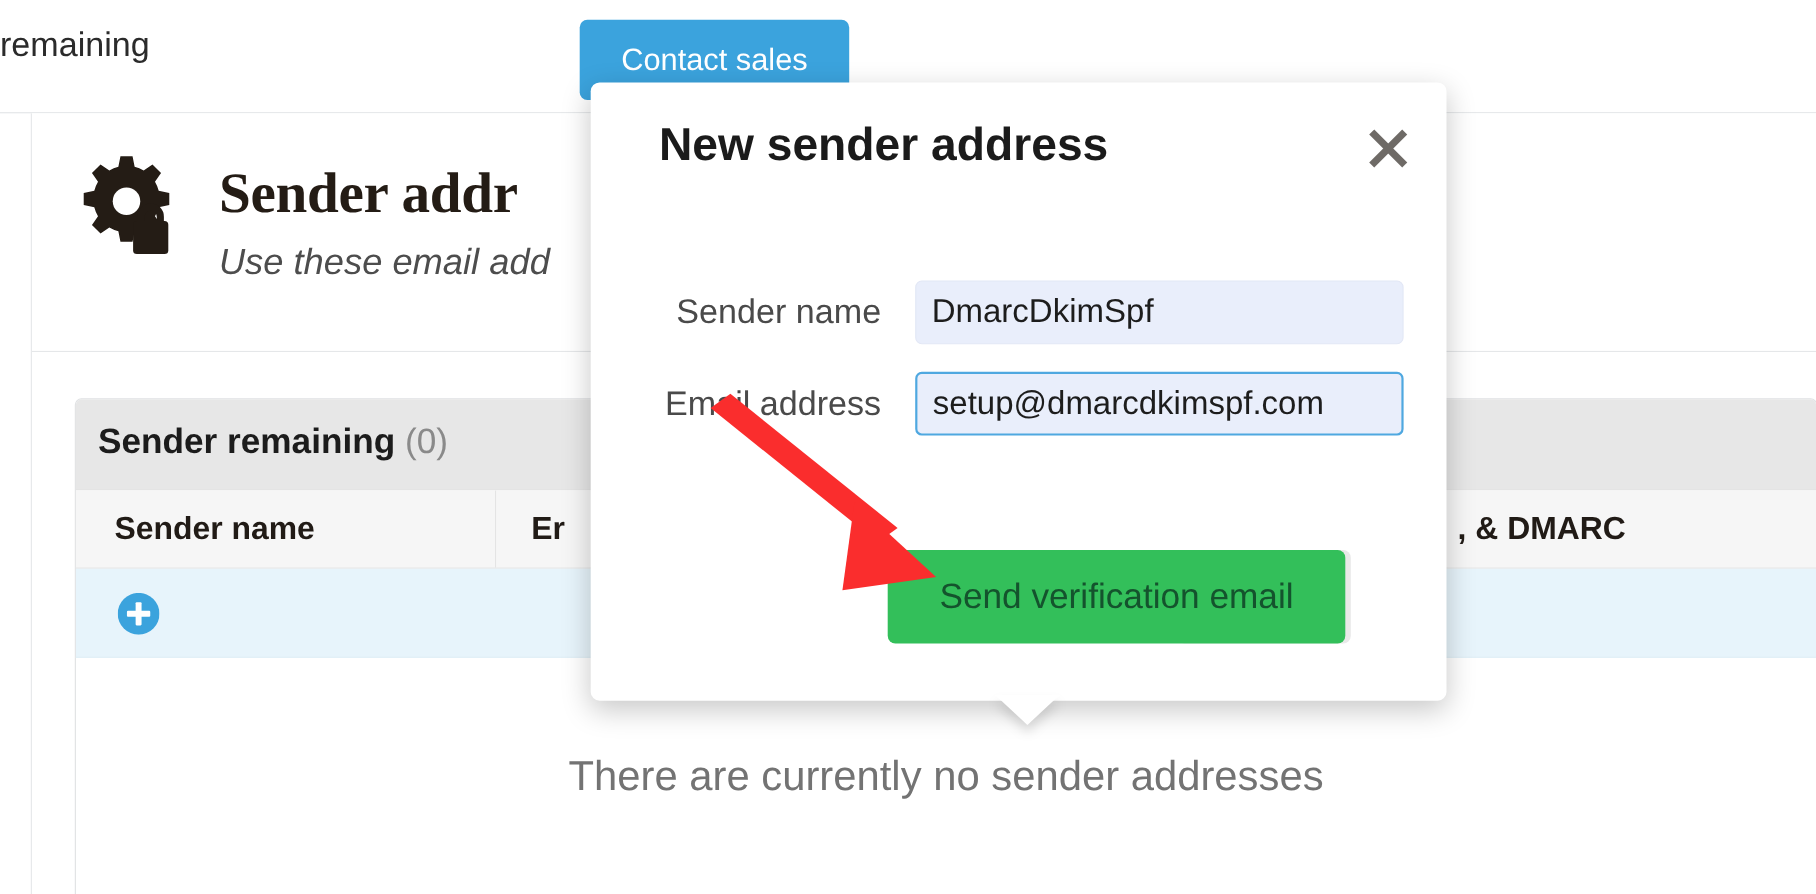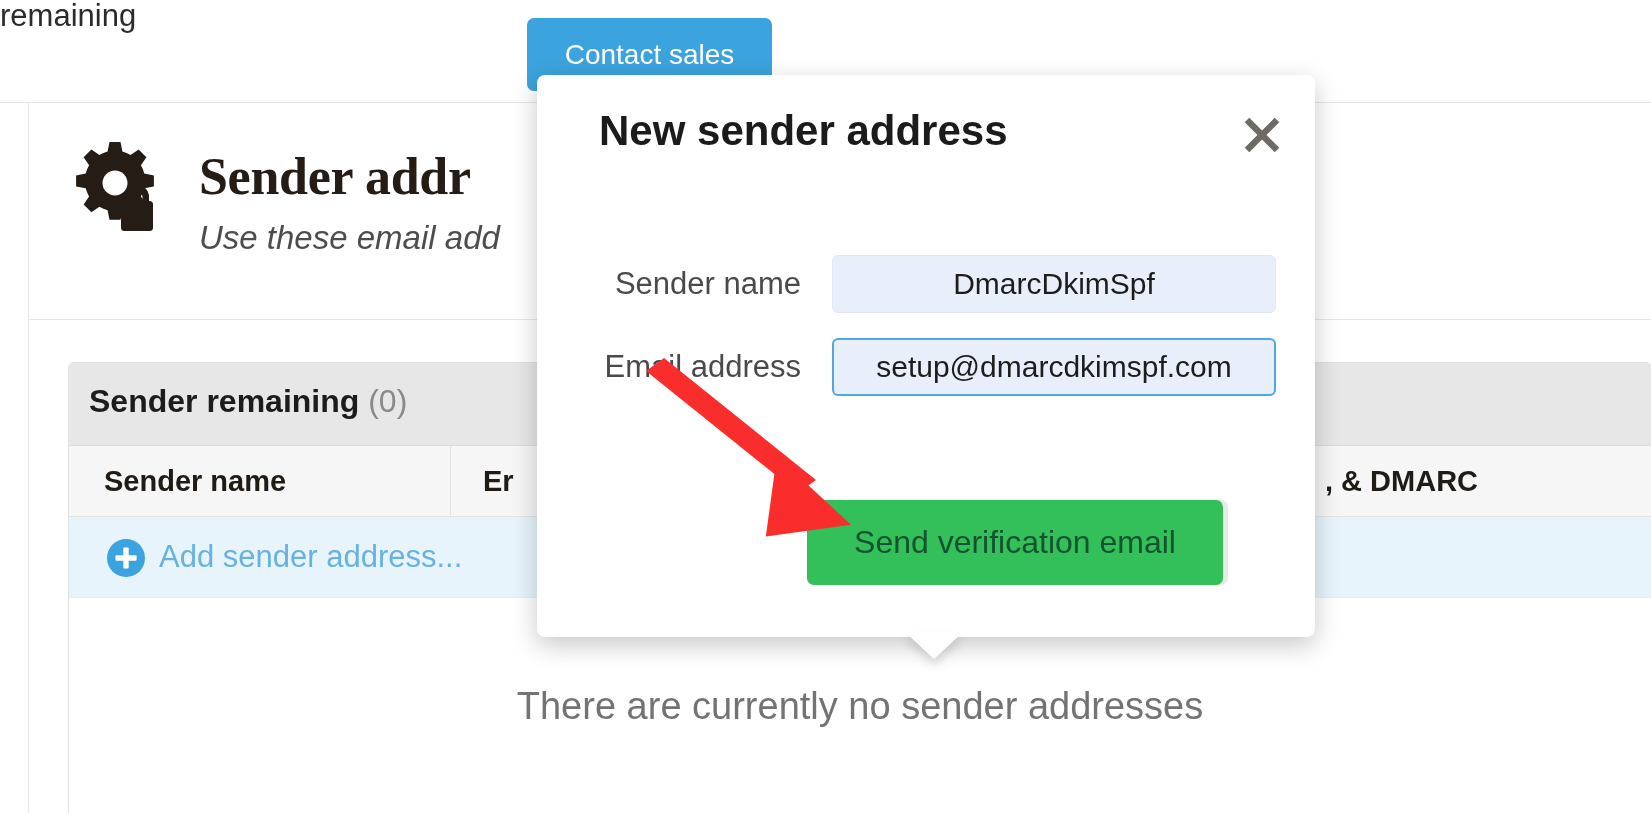--- a/index.html
+++ b/index.html
@@ -10,21 +10,21 @@
     font-family:"Liberation Sans","DejaVu Sans",sans-serif;
     -webkit-font-smoothing:antialiased;
   }
 
   
   #topbar{
     position:absolute;left:0;top:0;width:1651px;height:103px;
     background:#ffffff;border-bottom:1px solid #e2e4e6;box-sizing:border-box;
   }
   #topbar-inner{
-    position:absolute;left:0;top:0;height:81px;display:flex;
+    position:absolute;left:0;top:0;height:81px;display:flex;align-items:center;
     padding-left:0;
   }
   .quota-text{
     font-size:31px;color:#2b2b2b;line-height:1;white-space:nowrap;
     margin-left:0;
   }
   .upgrade-link{
     font-size:31px;color:#3ba3dd;line-height:1;white-space:nowrap;
     margin-left:22px;text-decoration:none;cursor:pointer;
   }
@@ -139,21 +139,21 @@
   #row-email{top:263px;}
   .form-label{
     position:absolute;left:0;width:264px;text-align:right;
     font-size:31px;color:#4a4a4a;line-height:58px;white-space:nowrap;
   }
   .form-input{
     position:absolute;left:295px;width:444px;height:58px;box-sizing:border-box;
     background:#e9eefb;border-radius:6px;
     font-size:30px;color:#1d1d1d;
     font-family:"Liberation Sans","DejaVu Sans",sans-serif;
-    padding:0 14px;outline:none;text-align:center;
+    padding:0 14px;outline:none;
   }
   #input-sender-name{border:1px solid #e2e7f5;}
   #input-email-address{border:2px solid #4fa8e0;}
 
   #btn-cancel{
     position:absolute;left:533px;top:425px;width:158px;height:85px;
     background:#e9e9e9;border:none;border-radius:7px;
     font-size:32px;color:#3b3b3b;
     font-family:"Liberation Sans","DejaVu Sans",sans-serif;
     cursor:pointer;padding:0;
@@ -215,21 +215,20 @@
     </div>
 
     <div id="add-row">
       <span id="plus-icon">
         <svg width="38" height="38" viewBox="0 0 38 38" aria-hidden="true">
           <circle cx="19" cy="19" r="19" fill="#3ba3dd"></circle>
           <rect x="16.3" y="8.4" width="5.4" height="21.2" rx="1" fill="#ffffff"></rect>
           <rect x="8.4" y="16.3" width="21.2" height="5.4" rx="1" fill="#ffffff"></rect>
         </svg>
       </span>
-      <span id="add-row-label">Add sender address...</span>
     </div>
 
     <div id="empty-state">There are currently no sender addresses</div>
   </div>
 </div>
 
 <div id="modal">
 
   <div id="modal-title">New sender address</div>
 

